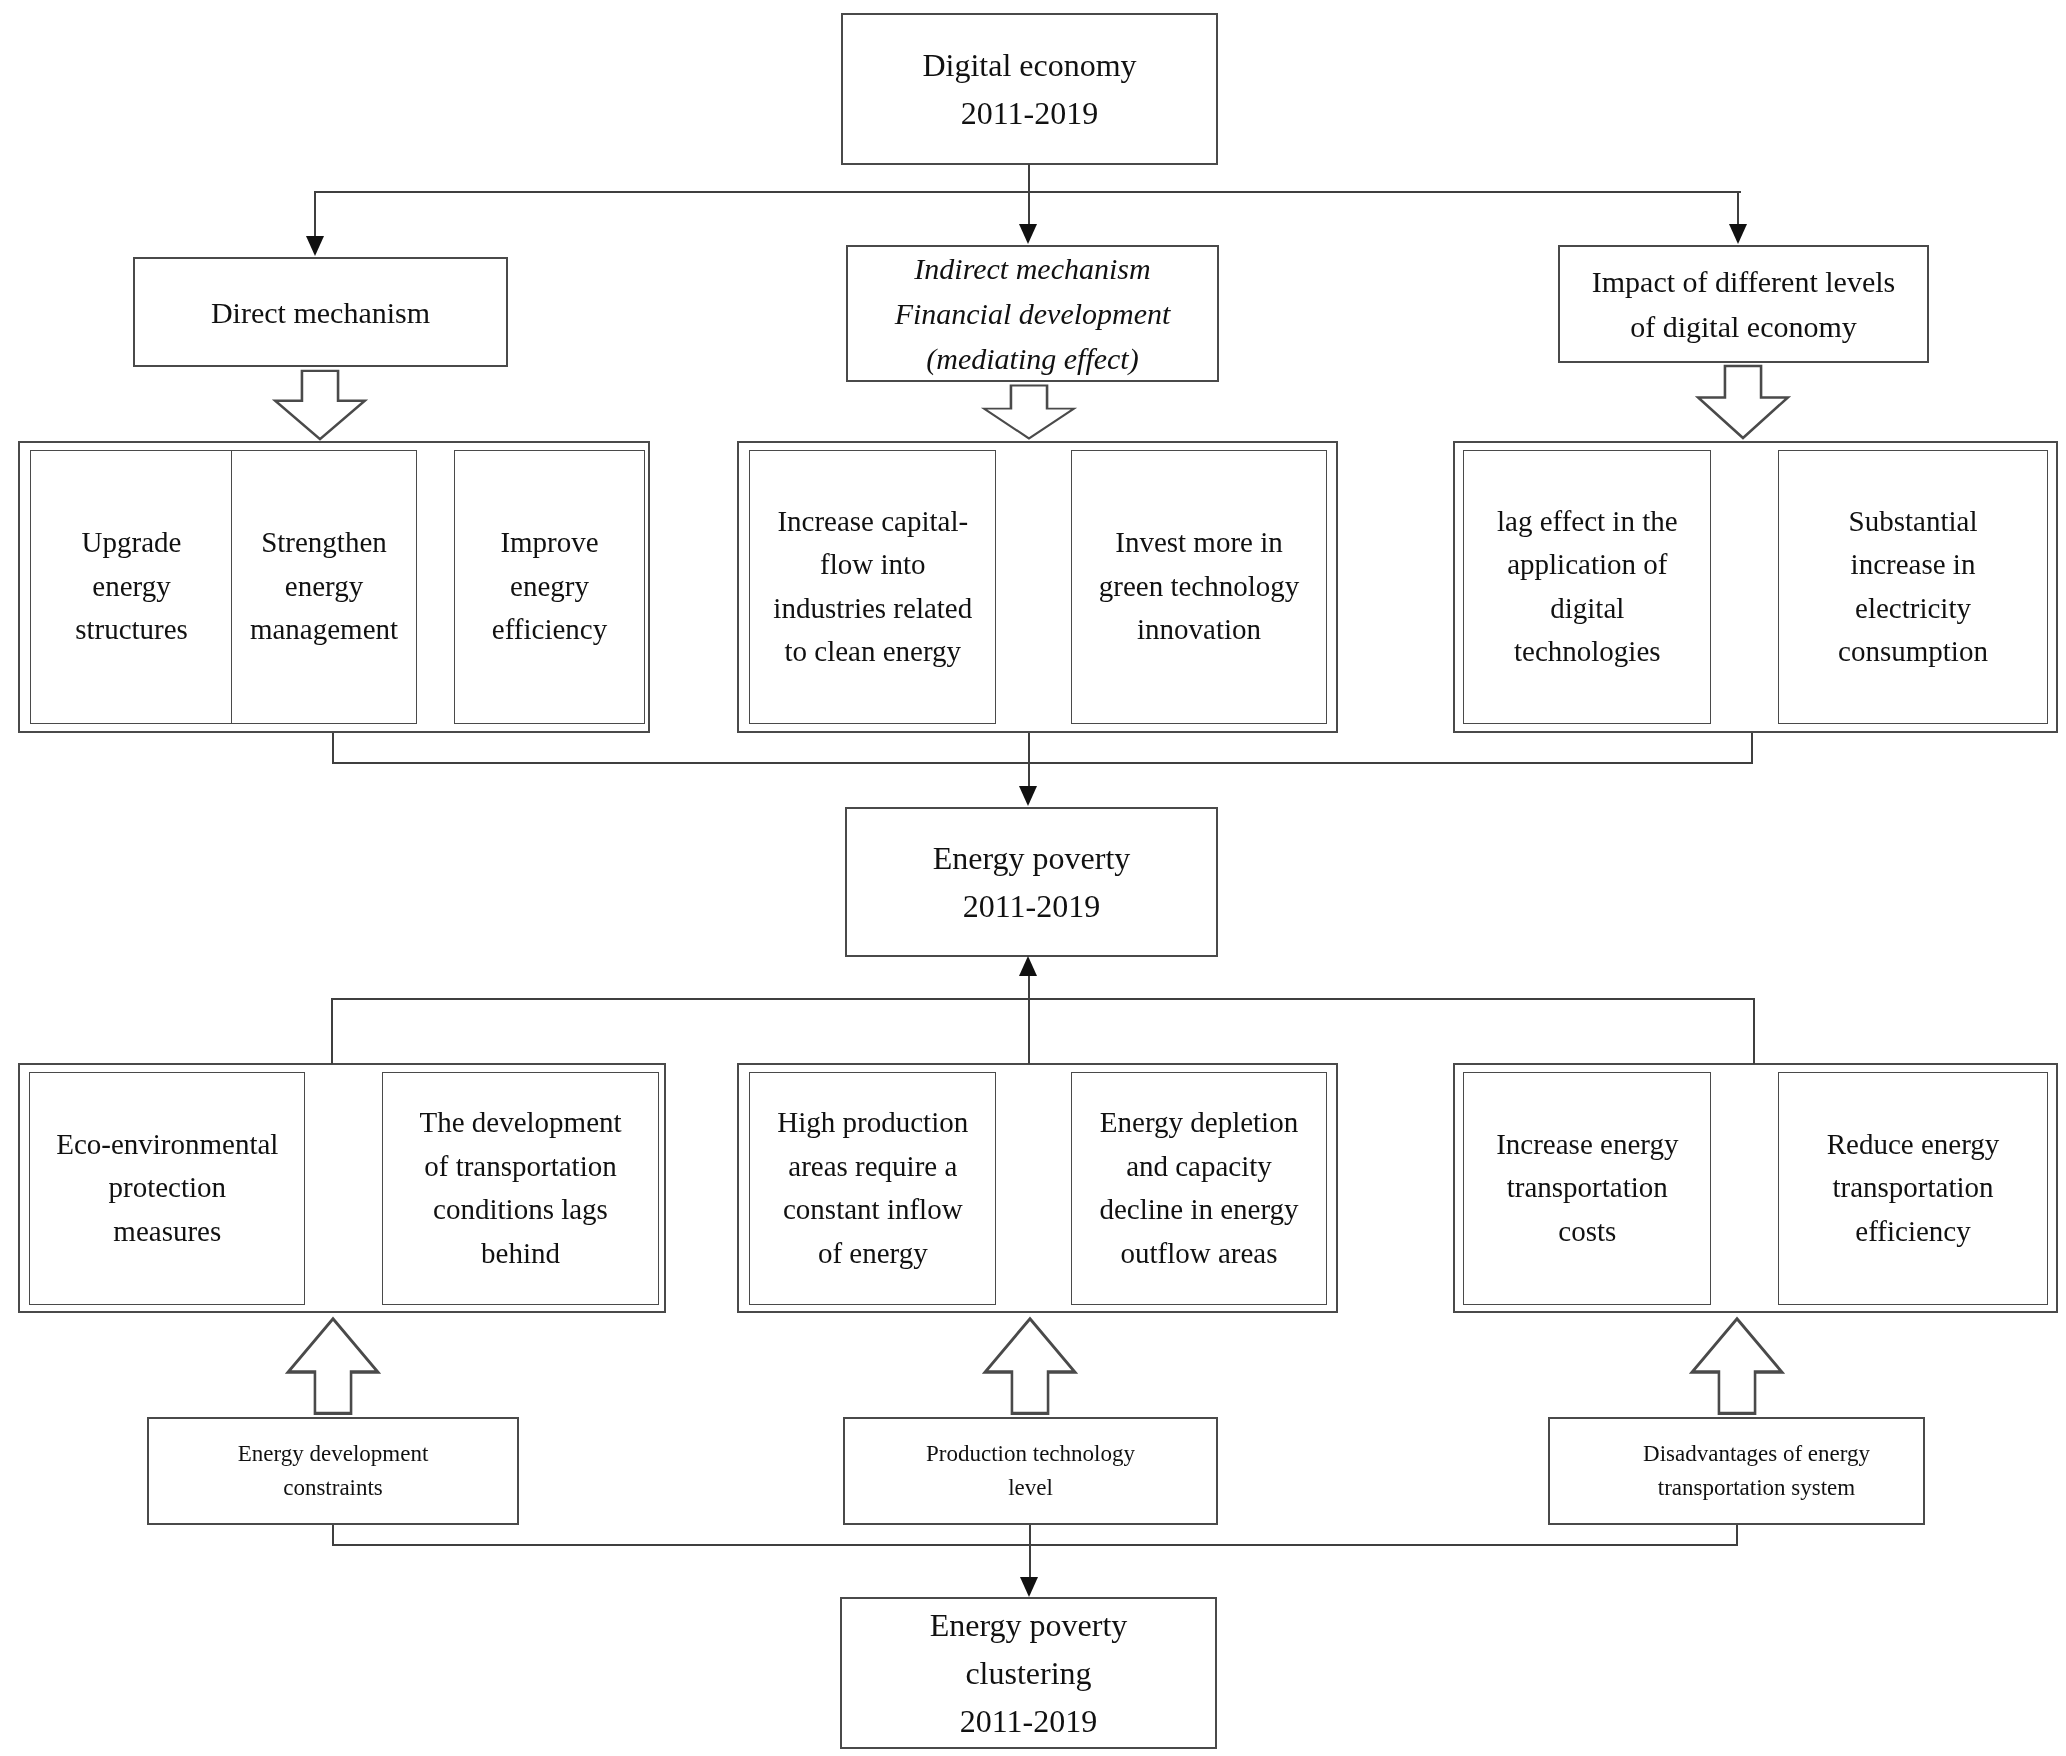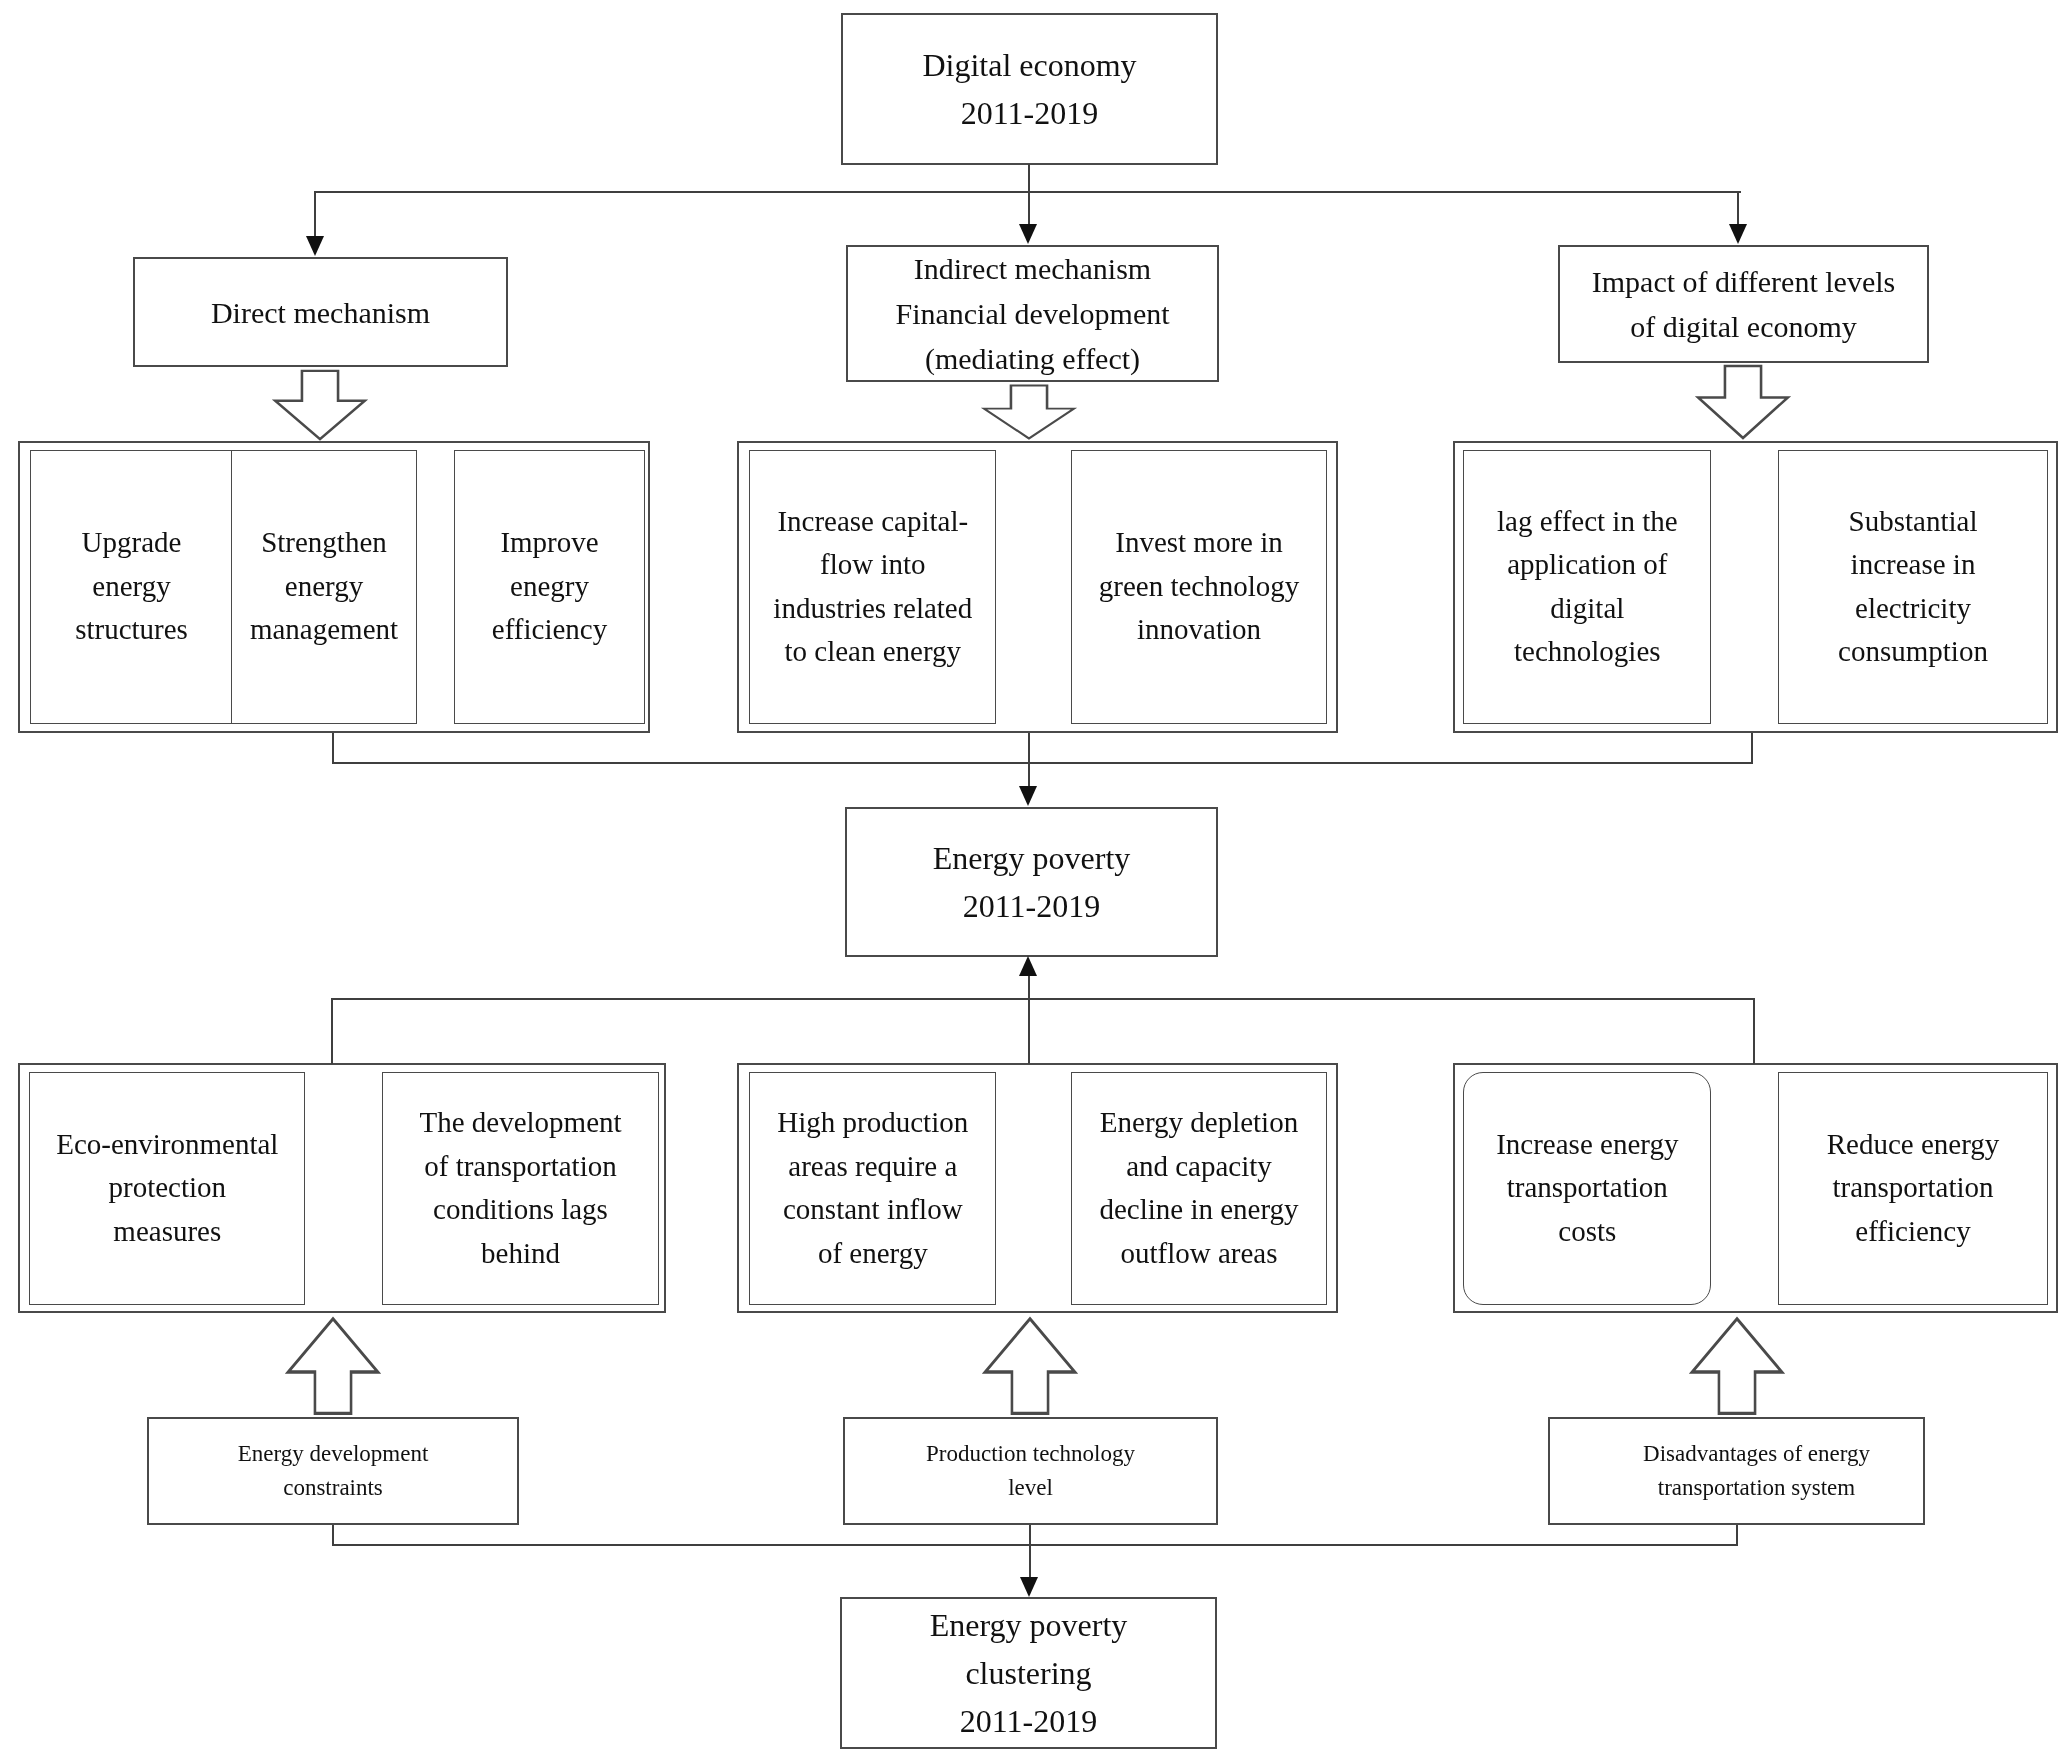--- a/index.html
+++ b/index.html
@@ -31,21 +31,21 @@
 </head>
 <body>
 
 <main id="figure">
 
   <div class="box big" style="left:841px;top:13px;width:377px;height:152px;">Digital economy
 2011-2019</div>
 
   <div class="box" style="left:133px;top:257px;width:375px;height:110px;">Direct mechanism</div>
 
-  <div class="box" style="left:846px;top:245px;width:373px;height:137px;">Indirect mechanism
+  <div class="box" style="left:846px;top:245px;width:373px;height:137px;font-style:italic;">Indirect mechanism
 Financial development
 (mediating effect)</div>
 
   <div class="box" style="left:1558px;top:245px;width:371px;height:118px;">Impact of different levels
 of digital economy</div>
 
   <div class="box big" style="left:845px;top:807px;width:373px;height:150px;">Energy poverty
 2011-2019</div>
 
   <div class="box small" style="left:147px;top:1417px;width:372px;height:108px;">Energy development
@@ -109,21 +109,21 @@
 areas require a
 constant inflow
 of energy</div>
     <div class="subbox" style="left:332px;top:6.7px;width:256px;height:233px;">Energy depletion
 and capacity
 decline in energy
 outflow areas</div>
   </div>
 
   <div class="group" style="left:1453px;top:1063px;width:605px;height:250px;">
-    <div class="subbox" style="left:8.3px;top:6.7px;width:248px;height:233px;border-radius:20px;">Increase energy
+    <div class="subbox" style="left:8.3px;top:6.7px;width:248px;height:233px;">Increase energy
 transportation
 costs</div>
     <div class="subbox" style="left:323px;top:6.7px;width:270px;height:233px;">Reduce energy
 transportation
 efficiency</div>
   </div>
 
   <div class="vline" style="left:1028px;top:164px;height:29px;"></div>
   <div class="hline" style="left:315px;top:191px;width:1426px;"></div>
   <div class="vline" style="left:314px;top:191px;height:46px;"></div>

